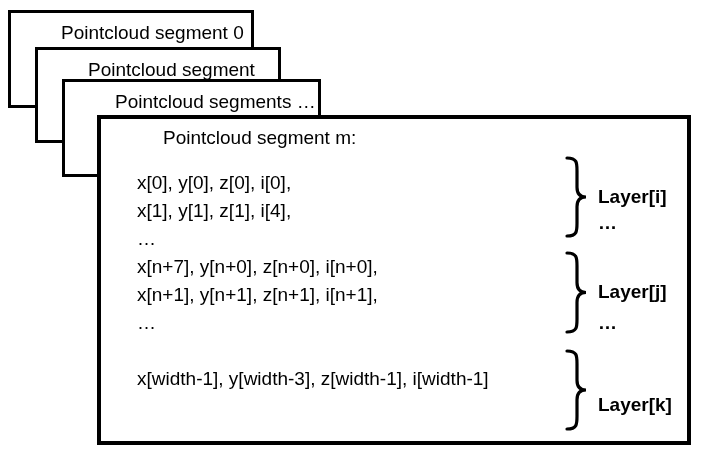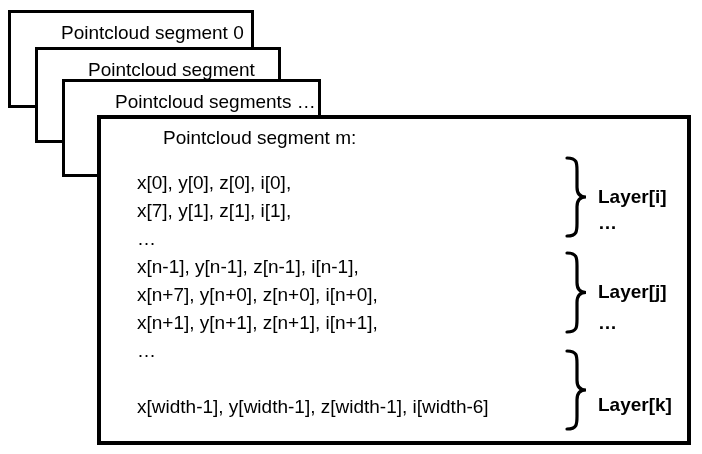--- a/index.html
+++ b/index.html
@@ -74,28 +74,27 @@
 
   <div class="seg" id="box2">
     <div class="seg-title">Pointcloud segments …</div>
   </div>
 
   <div class="seg" id="boxm">
     <div class="seg-title">Pointcloud segment m:</div>
 
     <div class="code">
       <div class="code-line">x[0], y[0], z[0], i[0],</div>
-      <div class="code-line">x[7], y[1], z[1], i[1],</div>
+      <div class="code-line">x[1], y[1], z[1], i[4],</div>
       <div class="code-line">…</div>
-      <div class="code-line">x[n-1], y[n-1], z[n-1], i[n-1],</div>
       <div class="code-line">x[n+7], y[n+0], z[n+0], i[n+0],</div>
       <div class="code-line">x[n+1], y[n+1], z[n+1], i[n+1],</div>
       <div class="code-line">…</div>
       <div class="code-line"></div>
-      <div class="code-line">x[width-1], y[width-1], z[width-1], i[width-6]</div>
+      <div class="code-line">x[width-1], y[width-3], z[width-1], i[width-1]</div>
     </div>
 
     <svg class="brace" id="brace-i" viewBox="0 0 25 84" preserveAspectRatio="none">
       <path d="M3,2 C13,2 13,7 13,15 L13,32 C13,39 16,42 22,42 C16,42 13,45 13,52 L13,69 C13,77 13,82 3,82" fill="none" stroke="#000000" stroke-width="3.2" stroke-linecap="round"></path>
     </svg>
     <svg class="brace" id="brace-j" viewBox="0 0 25 84" preserveAspectRatio="none">
       <path d="M3,2 C13,2 13,7 13,15 L13,32 C13,39 16,42 22,42 C16,42 13,45 13,52 L13,69 C13,77 13,82 3,82" fill="none" stroke="#000000" stroke-width="3.2" stroke-linecap="round"></path>
     </svg>
     <svg class="brace" id="brace-k" viewBox="0 0 25 84" preserveAspectRatio="none">
       <path d="M3,2 C13,2 13,7 13,15 L13,32 C13,39 16,42 22,42 C16,42 13,45 13,52 L13,69 C13,77 13,82 3,82" fill="none" stroke="#000000" stroke-width="3.2" stroke-linecap="round"></path>

